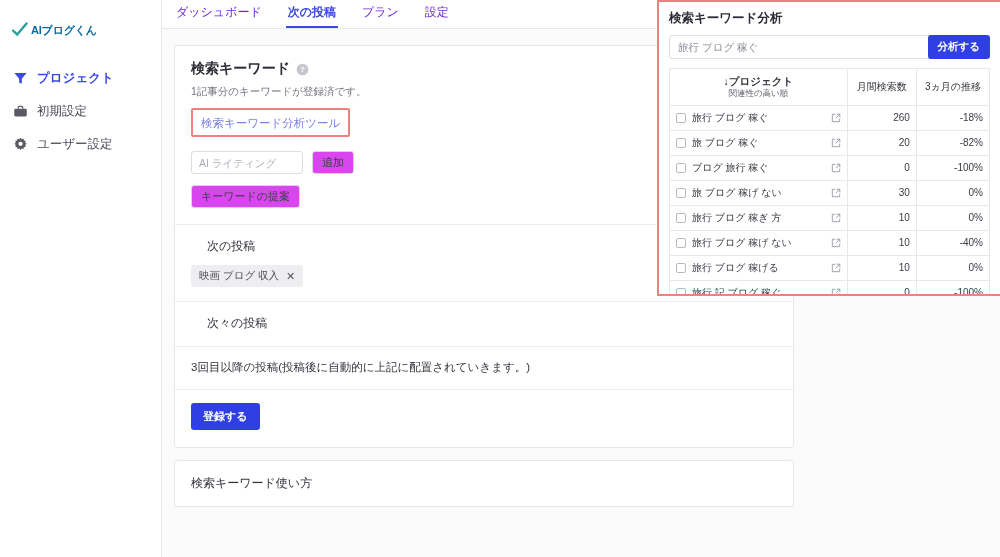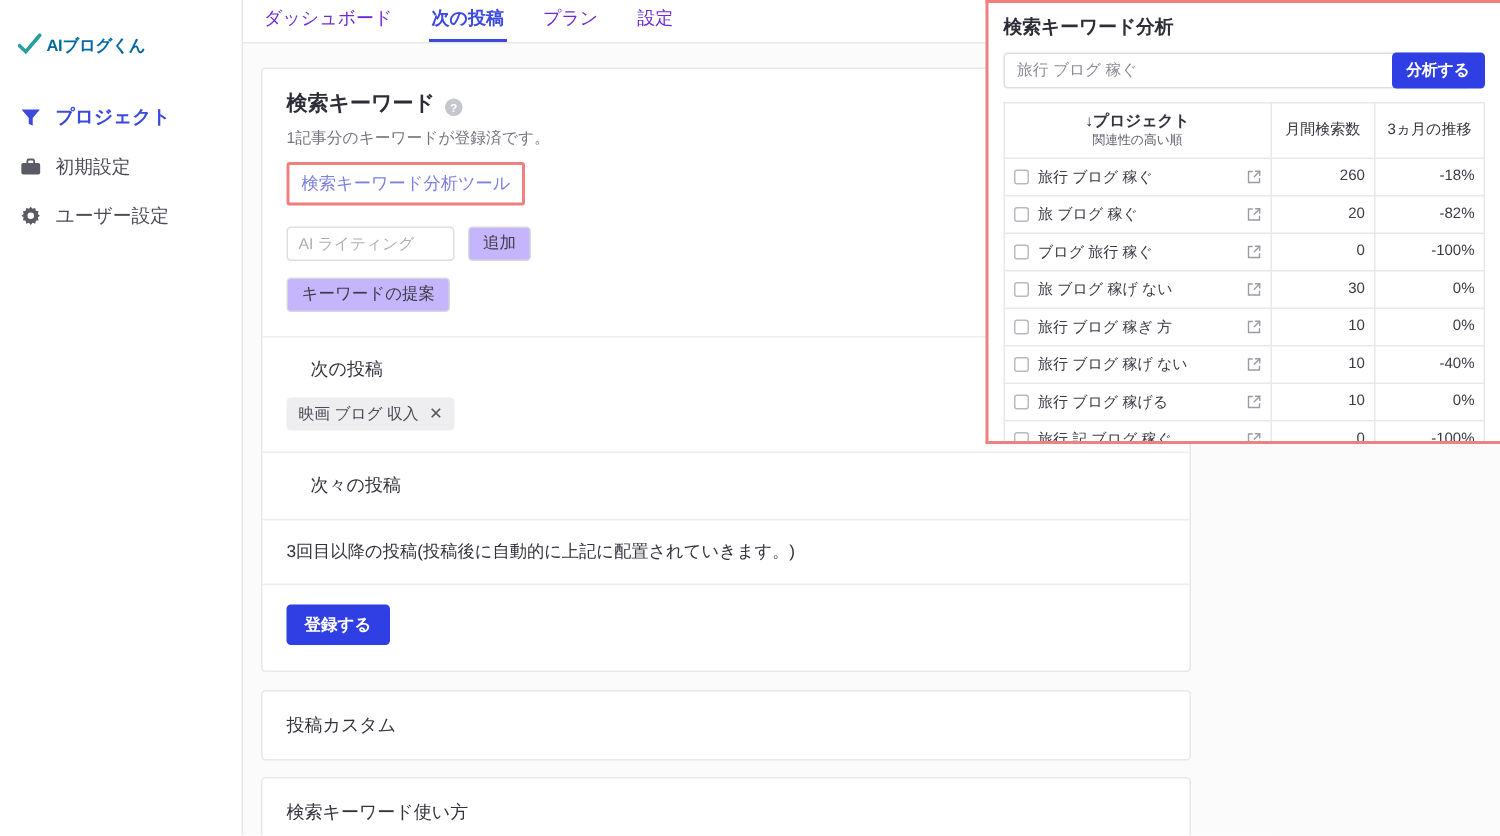--- a/index.html
+++ b/index.html
@@ -59,41 +59,41 @@
     height: 2px; background: #3b49df;
   }
 
   .content { padding: 16px 0 0 12px; }
   .card {
     background: #ffffff; border: 1px solid #e7e8eb;
     border-radius: 3px; width: 620px; margin-bottom: 12px;
   }
 
   .card-pad { padding: 14px 16px 16px 16px; }
-  .sec-title-row { display: flex; align-items: flex-end; gap: 6px; }
+  .sec-title-row { display: flex; align-items: center; gap: 6px; }
   .sec-title { font-size: 14px; font-weight: 700; color: #2d2d37; }
   .help-ico { width: 13px; height: 13px; display: block; cursor: pointer; }
   .sec-sub { font-size: 10.5px; color: #74747f; margin-top: 7px; }
 
   .tool-link-wrap {
     display: inline-block; margin-top: 9px;
     border: 2px solid #f08080; padding: 3px 8px 4px 8px; border-radius: 2px;
   }
   .tool-link { font-size: 11.5px; color: #7a7fe0; cursor: pointer; }
 
   .kw-input-row { display: flex; align-items: center; gap: 9px; margin-top: 14px; }
   .kw-input {
     width: 112px; height: 23px; border: 1px solid #dcdde1; border-radius: 3px;
     background: #fff; font-size: 10.5px; padding: 0 7px; color: #33333d;
     font-family: inherit; outline: none;
   }
   .kw-input::placeholder { color: #aeaeb8; }
   .btn-light {
     height: 23px; padding: 0 9px; border: 1px solid #d8d9de; border-radius: 3px;
-    background: #c4b5fd; font-size: 11px; color: #3c3c46; cursor: pointer;
+    background: #d946ef; font-size: 11px; color: #3c3c46; cursor: pointer;
     font-family: inherit; line-height: 21px;
   }
   .suggest-wrap { margin-top: 11px; }
 
   .sub-block { border-top: 1px solid #ededf0; padding: 13px 16px 14px 16px; }
   .sub-head { font-size: 12px; color: #33333d; margin-left: 16px; }
   .tag {
     display: inline-flex; align-items: center; gap: 7px;
     background: #eeeef1; border-radius: 3px; padding: 4px 8px;
     font-size: 10.5px; color: #4a4a55; margin-top: 10px;
@@ -242,21 +242,20 @@
 
         <div class="sub-block">
           <div class="note">3回目以降の投稿(投稿後に自動的に上記に配置されていきます。)</div>
         </div>
 
         <div class="submit-block">
           <button class="btn-primary">登録する</button>
         </div>
       </section>
 
-      <div class="accordion">投稿カスタム</div>
       <div class="accordion">検索キーワード使い方</div>
 
     </div>
   </main>
 
   <aside class="right-panel">
     <div class="rp-inner">
       <div class="rp-title">検索キーワード分析</div>
 
       <div class="rp-search-row">

